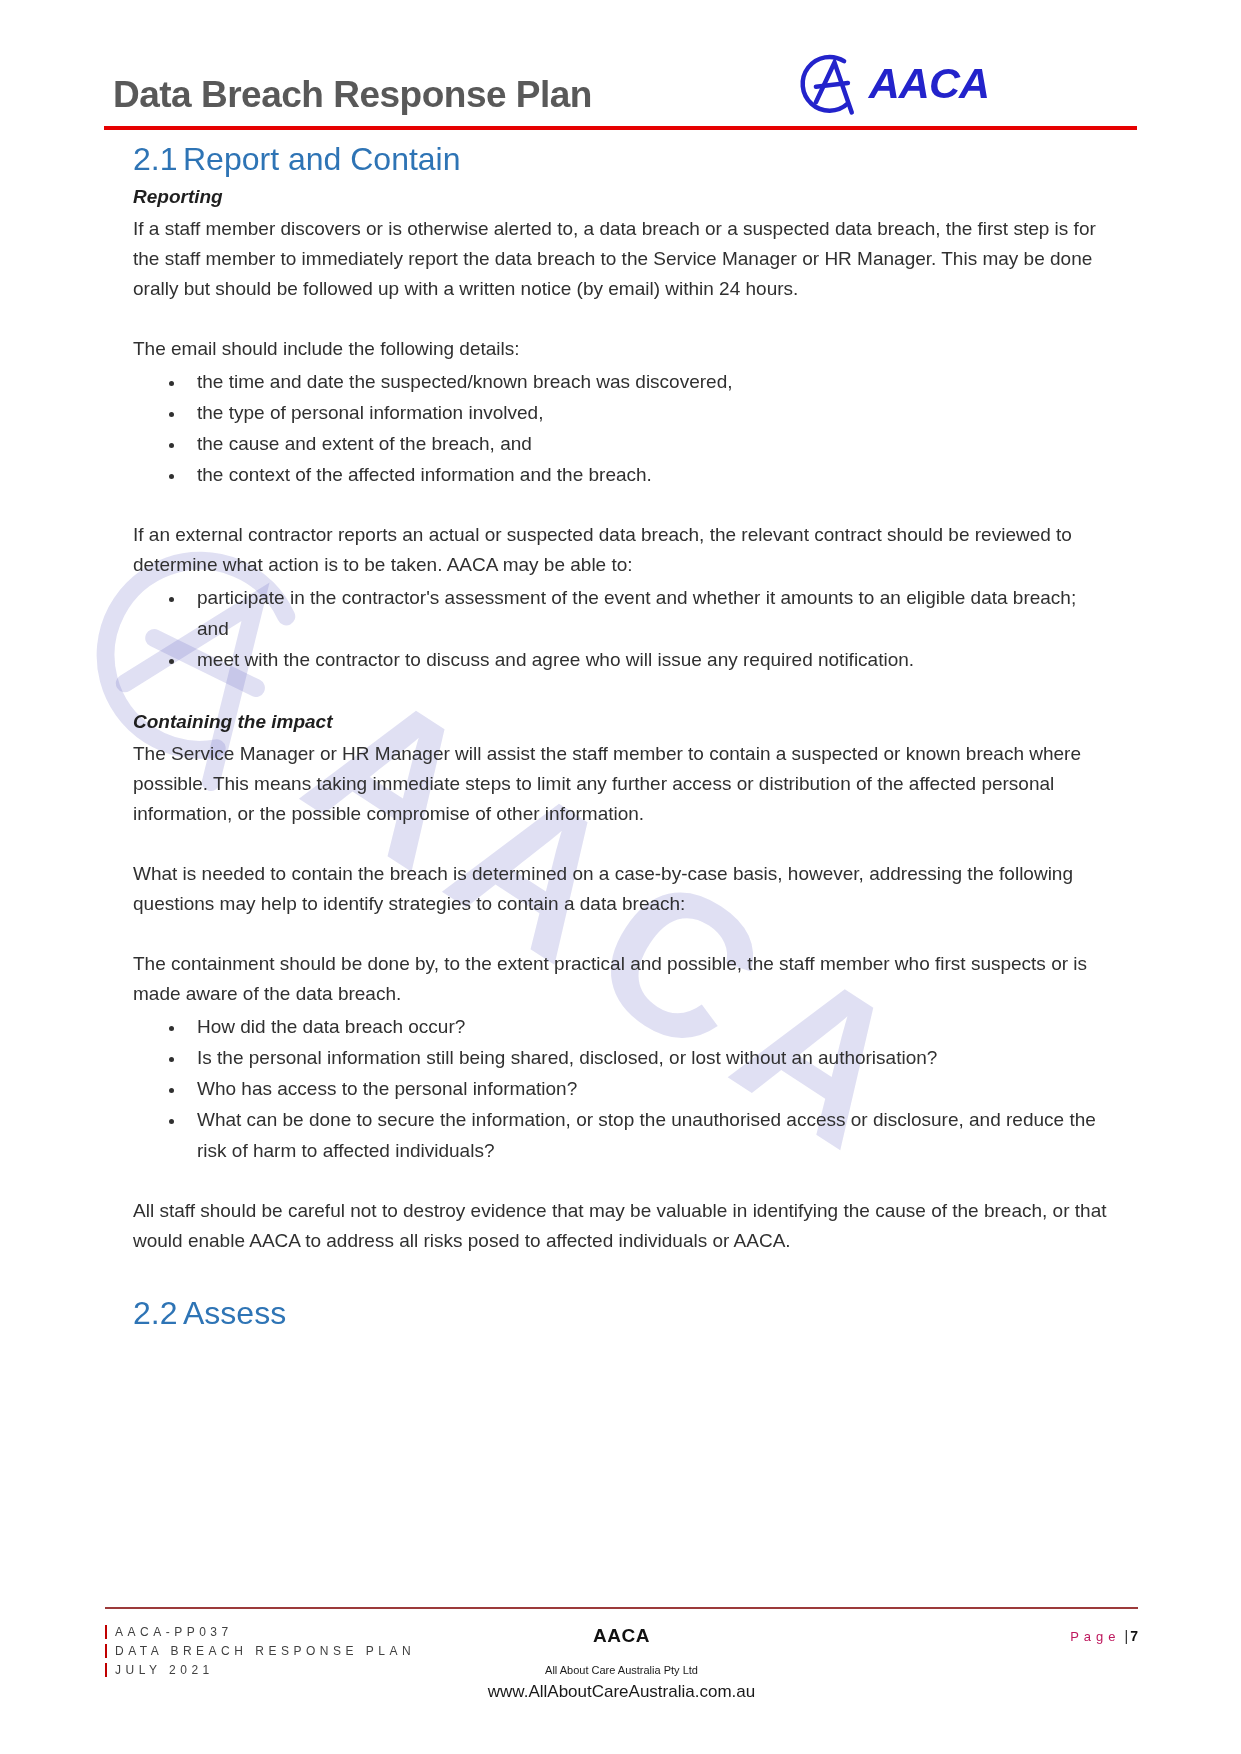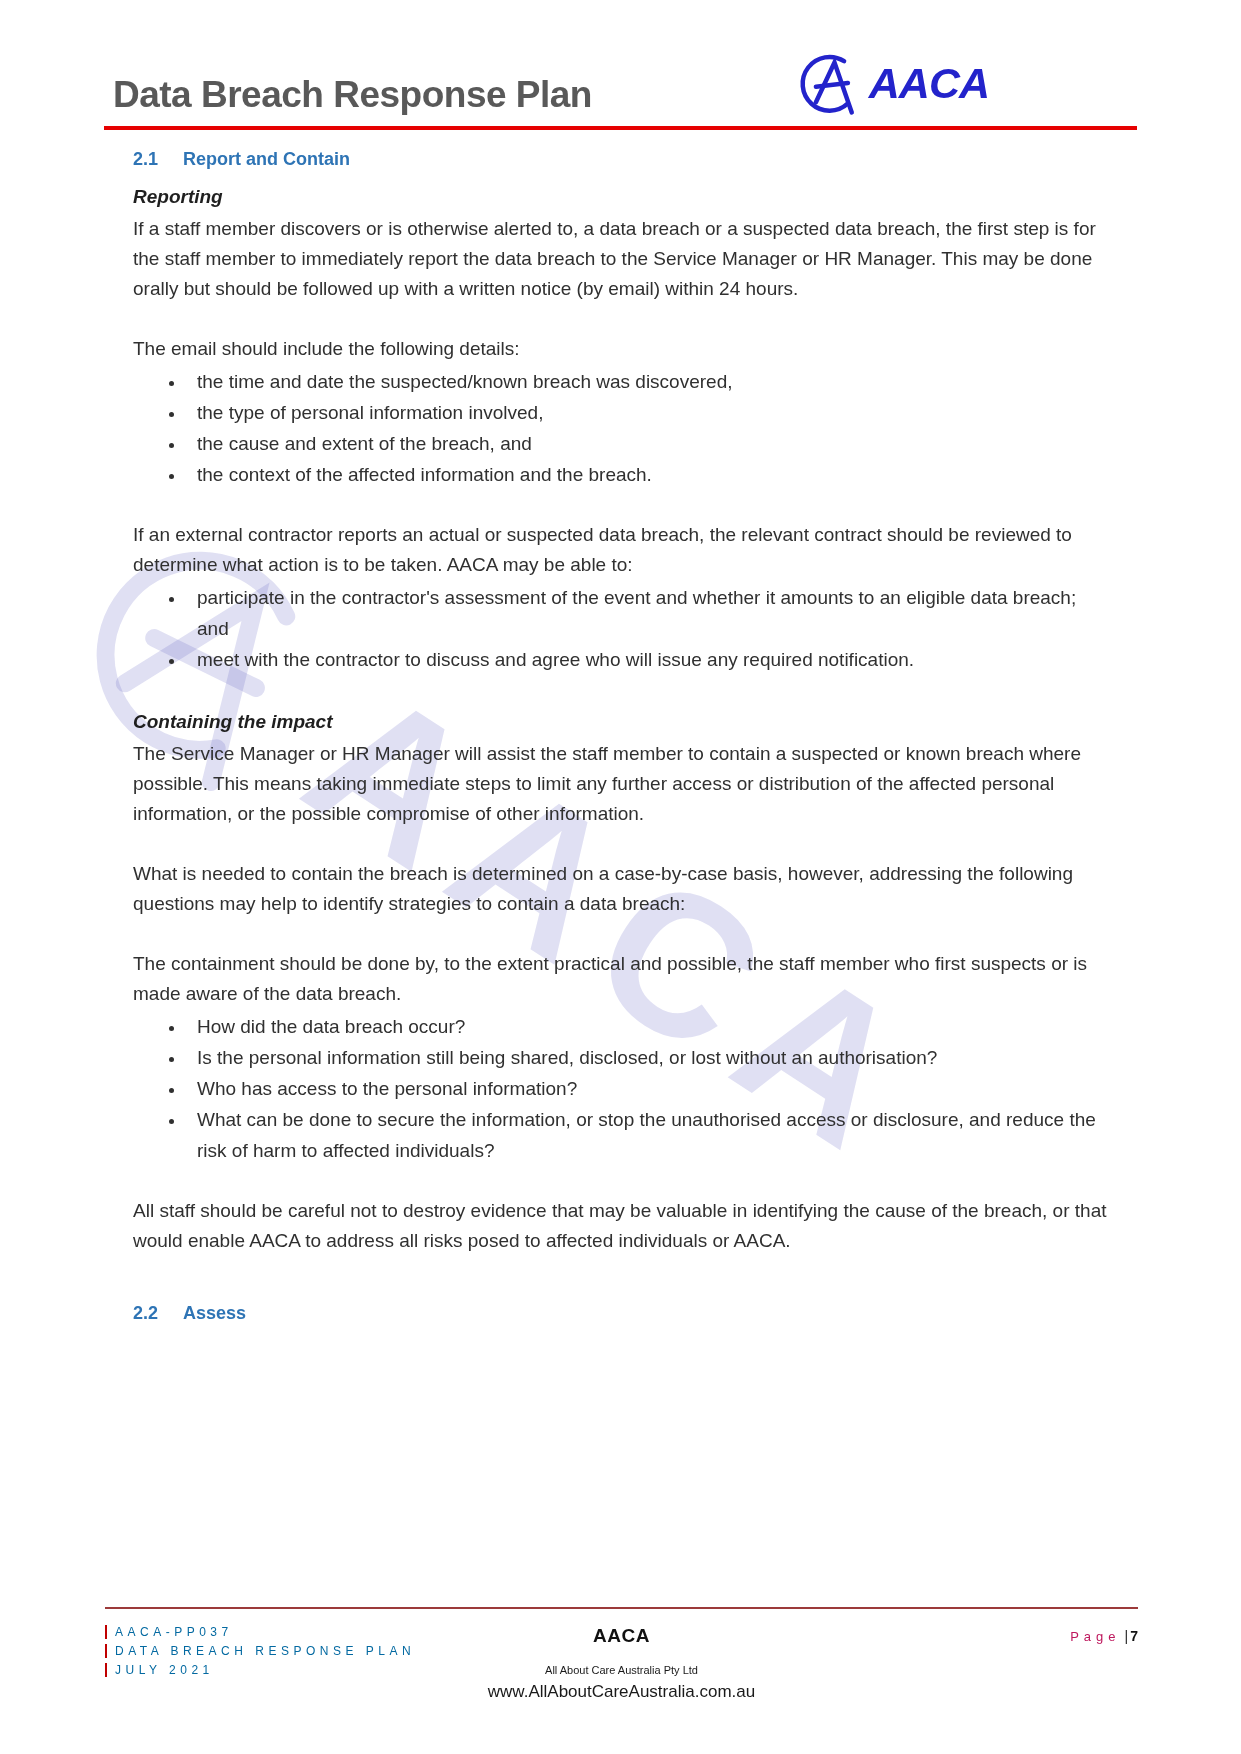--- a/index.html
+++ b/index.html
@@ -80,23 +80,23 @@
   .content {
     position: relative;
     z-index: 1;
     margin: 0 131px 0 133px;
     color: #303030;
     font-size: 19px;
     line-height: 30px;
   }
   h2.sec {
     color: #2E74B5;
-    font-size: 18px;
+    font-size: 32px;
     line-height: 30px;
-    font-weight: 700;
+    font-weight: 400;
   }
   h2.sec .sec-num { display: inline-block; width: 50px; }
   .sec-21 { margin-top: 14px; }
   .sec-22 { margin-top: 42px; }
   h3.sub {
     font-size: 19px;
     font-weight: 700;
     color: #1f1f1f;
     line-height: 30px;
     font-style: italic;
@@ -129,21 +129,21 @@
   .footer-cols {
     display: flex;
     justify-content: space-between;
     margin-top: 16px;
   }
   .footer-left { width: 330px; }
   .footer-left .fline {
     display: block;
     font-size: 12px;
     letter-spacing: 4.5px;
-    color: #0369a1;
+    color: #404040;
     border-left: 2px solid #C00000;
     padding-left: 8px;
     margin-bottom: 5px;
     line-height: 14px;
     white-space: nowrap;
   }
   .footer-center { flex: 1; text-align: center; }
   .footer-center .org-abbr {
     font-size: 19px;
     font-weight: 700;

